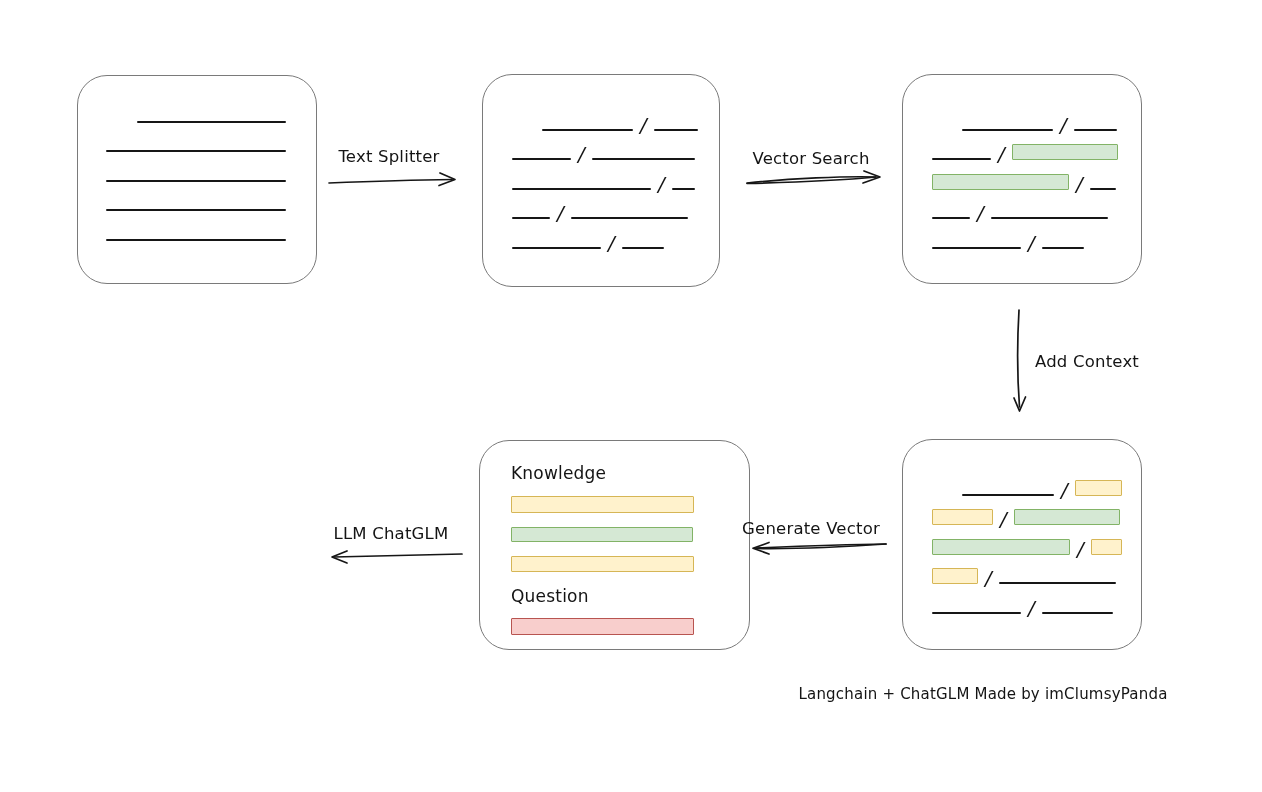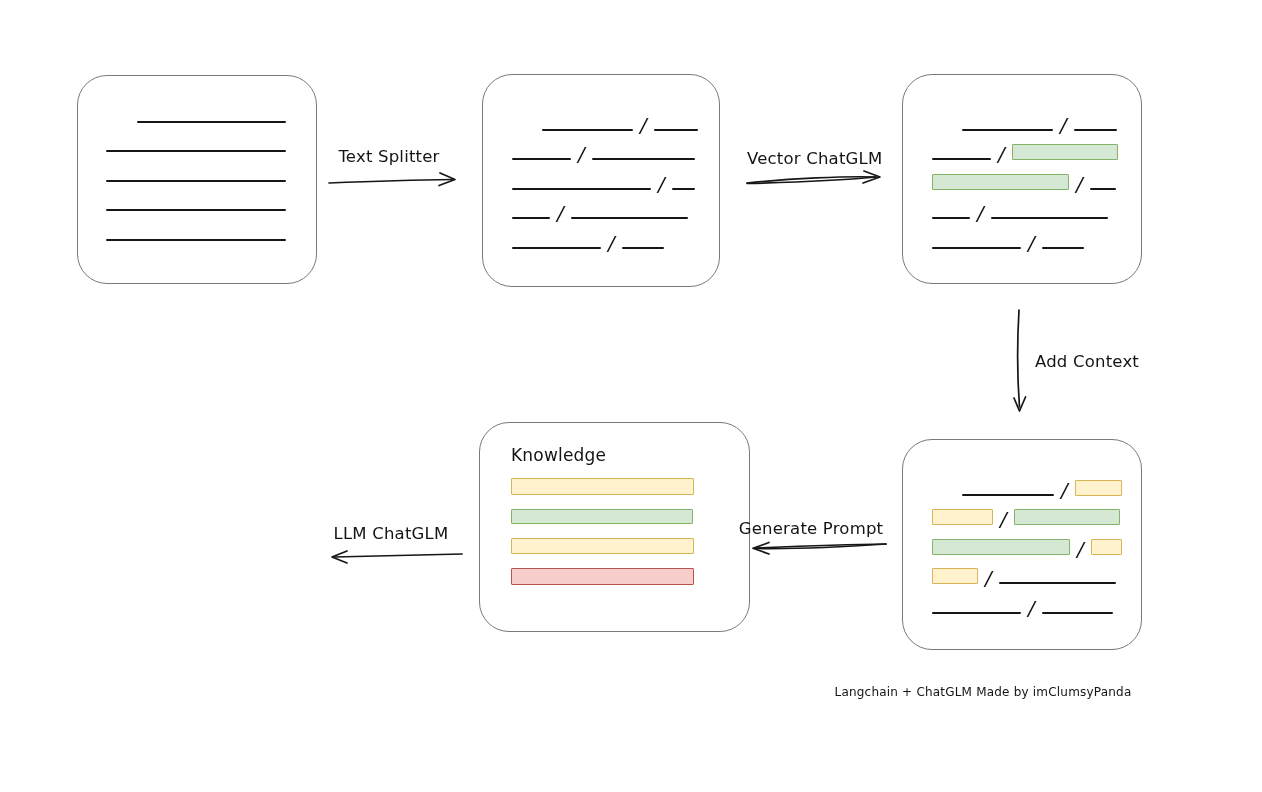--- a/index.html
+++ b/index.html
@@ -24,21 +24,21 @@
   }
   .heading{font-size:17px;font-weight:500;line-height:21px;letter-spacing:.2px;}
   .answer-content{padding:20px 0 0 31px;}
   .answer-content .rows{margin-top:5px;}
   .prompt-content{padding:22px 0 0 31px;}
   .prompt-content .heading{margin:0 0 12px 0;}
   .bar{border:1.5px solid;box-sizing:border-box;margin-bottom:14px;border-radius:1px;width:183px;}
   .arrow-label{position:absolute;font-size:16.5px;text-align:center;white-space:nowrap;letter-spacing:.2px;}
   .arrow-svg{position:absolute;overflow:visible;}
   .arrow-svg path{fill:none;stroke:var(--line-color,#161616);stroke-width:1.7;stroke-linecap:round;stroke-linejoin:round;}
-  .credit{position:absolute;left:758px;top:685px;width:450px;text-align:center;font-size:12px;letter-spacing:.2px;}
+  .credit{position:absolute;left:758px;top:685px;width:450px;text-align:center;font-size:15px;letter-spacing:.2px;}
 </style>
 </head>
 <body>
 
 <div class="canvas">
 
   <div class="node" style="left:77px;top:75px;width:240px;height:209px">
     <div class="doc-rows">
         <div class="row" style="margin-left: 31px;">
           <div class="hline" style="width: 149px;"></div>
@@ -141,56 +141,57 @@
           <div class="hline" style="width: 117px;"></div>
         </div>
         <div class="row">
           <div class="hline" style="width: 89px;"></div>
           <span class="slash">/</span>
           <div class="hline" style="width: 71px;"></div>
         </div>
       </div>
   </div>
 
-  <div class="node" style="left:479px;top:422px;width:271px;height:210px">
+  <div class="node" style="left:479px;top:440px;width:271px;height:210px">
     <div class="prompt-content">
         <div class="heading">Knowledge</div>
         <div class="bar" style="width: 183px; height: 17px; background: rgb(255, 242, 204); border-color: rgb(214, 182, 86);"></div>
         <div class="bar" style="width: 182px; height: 15px; background: rgb(213, 232, 212); border-color: rgb(130, 179, 102);"></div>
         <div class="bar" style="width: 183px; height: 16px; background: rgb(255, 242, 204); border-color: rgb(214, 182, 86);"></div>
+        <div class="heading" style="margin-top: 13px; margin-bottom: 11px;">Question</div>
         <div class="bar" style="width: 183px; height: 17px; background: rgb(248, 206, 204); border-color: rgb(184, 84, 80);"></div>
       </div>
   </div>
 
 
   <svg class="arrow-svg" style="left:328px;top:169px" width="138" height="22">
     <path d="M1,14 C40,12.5 90,11 124,10.5"></path>
     <path d="M112,4 L127,10.5 L111,16.5"></path>
   </svg>
   <div class="arrow-label" style="left:330px;top:147px;width:118px">Text Splitter</div>
 
   <svg class="arrow-svg" style="left:745px;top:168px" width="143" height="24">
     <path d="M2,15 C45,10.5 100,8 131,9"></path>
     <path d="M2,15.5 C45,14.5 100,12 131,9"></path>
     <path d="M119,3 L135,9 L118,15"></path>
   </svg>
-  <div class="arrow-label" style="left:747px;top:149px;width:128px">Vector ChatGLM</div>
+  <div class="arrow-label" style="left:747px;top:149px;width:128px">Vector Search</div>
 
   <svg class="arrow-svg" style="left:1011px;top:309px" width="20" height="108">
     <path d="M8,1 C6,35 6,65 8.5,98"></path>
     <path d="M3,89 L8.5,102 L14.5,88"></path>
   </svg>
   <div class="arrow-label" style="left:1035px;top:352px;text-align:right">Add Context</div>
 
   <svg class="arrow-svg" style="left:736px;top:537px" width="152" height="20">
     <path d="M150,7 C100,10.5 55,12 20,11.5"></path>
     <path d="M150,7 C100,7.5 55,9.5 20,11"></path>
     <path d="M33,5.5 L17,11.3 L33,17"></path>
   </svg>
-  <div class="arrow-label" style="left:737px;top:519px;width:148px">Generate Prompt</div>
+  <div class="arrow-label" style="left:737px;top:519px;width:148px">Generate Vector</div>
 
   <svg class="arrow-svg" style="left:318px;top:545px" width="146" height="22">
     <path d="M144,9 C100,10 60,11 16,12"></path>
     <path d="M29,6 L14,12 L29,18"></path>
   </svg>
   <div class="arrow-label" style="left:328px;top:524px;width:126px">LLM ChatGLM</div>
 
   <div class="credit">Langchain + ChatGLM Made by imClumsyPanda</div>
 
 </div>

